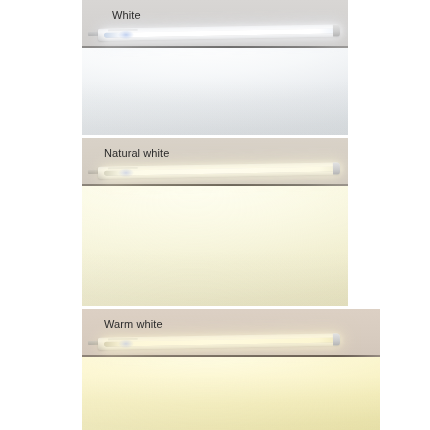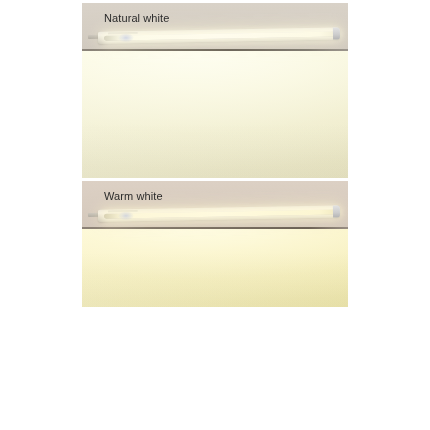--- a/index.html
+++ b/index.html
@@ -36,21 +36,21 @@
 
   .photo {
     position: relative;
     width: 266px;
     overflow: hidden;
     background: #ffffff;
   }
   .photo.p1 { height: 140px; }
   .photo.gap { margin-top: 3px; }
   .photo.p2 { height: 175px; }
-  .photo.p3 { height: 126px; }
+  .photo.p3 { height: 126px; padding-left: 32px; }
 
   
   .ceiling {
     position: absolute;
     left: 0; right: 0; top: 0;
     height: 47px;
   }
   .p1 .ceiling {
     background: linear-gradient(180deg, #d8d6d4 0%, #d4d2d0 55%, #cfcdcb 100%);
   }
@@ -225,49 +225,65 @@
   .p2 .label { left: 22px; }
   .p3 .label { left: 22px; }
 </style>
 </head>
 <body>
 
 <div id="page">
 
   <div id="photo-stack">
 
-
-    <div class="photo p2 gap">
+    <div class="photo p1">
       <div class="ceiling"></div>
       <div class="junction"></div>
       <div class="wall">
         <div class="wall-shade"></div>
       </div>
       <div class="fixture">
         <div class="bracket"></div>
         <div class="housing"></div>
         <div class="seam"></div>
         <div class="glow"></div>
         <div class="hotspot"></div>
         <div class="endcap"></div>
       </div>
-      <div class="label">Natural white</div>
+      <div class="label">White</div>
     </div>
 
-    <div class="photo p3 gap">
+    <div class="photo p2 gap">
       <div class="ceiling"></div>
       <div class="junction"></div>
       <div class="wall">
         <div class="wall-shade"></div>
       </div>
       <div class="fixture">
         <div class="bracket"></div>
         <div class="housing"></div>
         <div class="seam"></div>
         <div class="glow"></div>
         <div class="hotspot"></div>
         <div class="endcap"></div>
       </div>
+      <div class="label">Natural white</div>
+    </div>
+
+    <div class="photo p3 gap">
+      <div class="ceiling"></div>
+      <div class="junction"></div>
+      <div class="wall">
+        <div class="wall-shade"></div>
+      </div>
+      <div class="fixture">
+        <div class="bracket"></div>
+        <div class="housing"></div>
+        <div class="seam"></div>
+        <div class="glow"></div>
+        <div class="hotspot"></div>
+        <div class="endcap"></div>
+      </div>
       <div class="label">Warm white</div>
     </div>
 
   </div>
 </div>
 
 </body></html>

